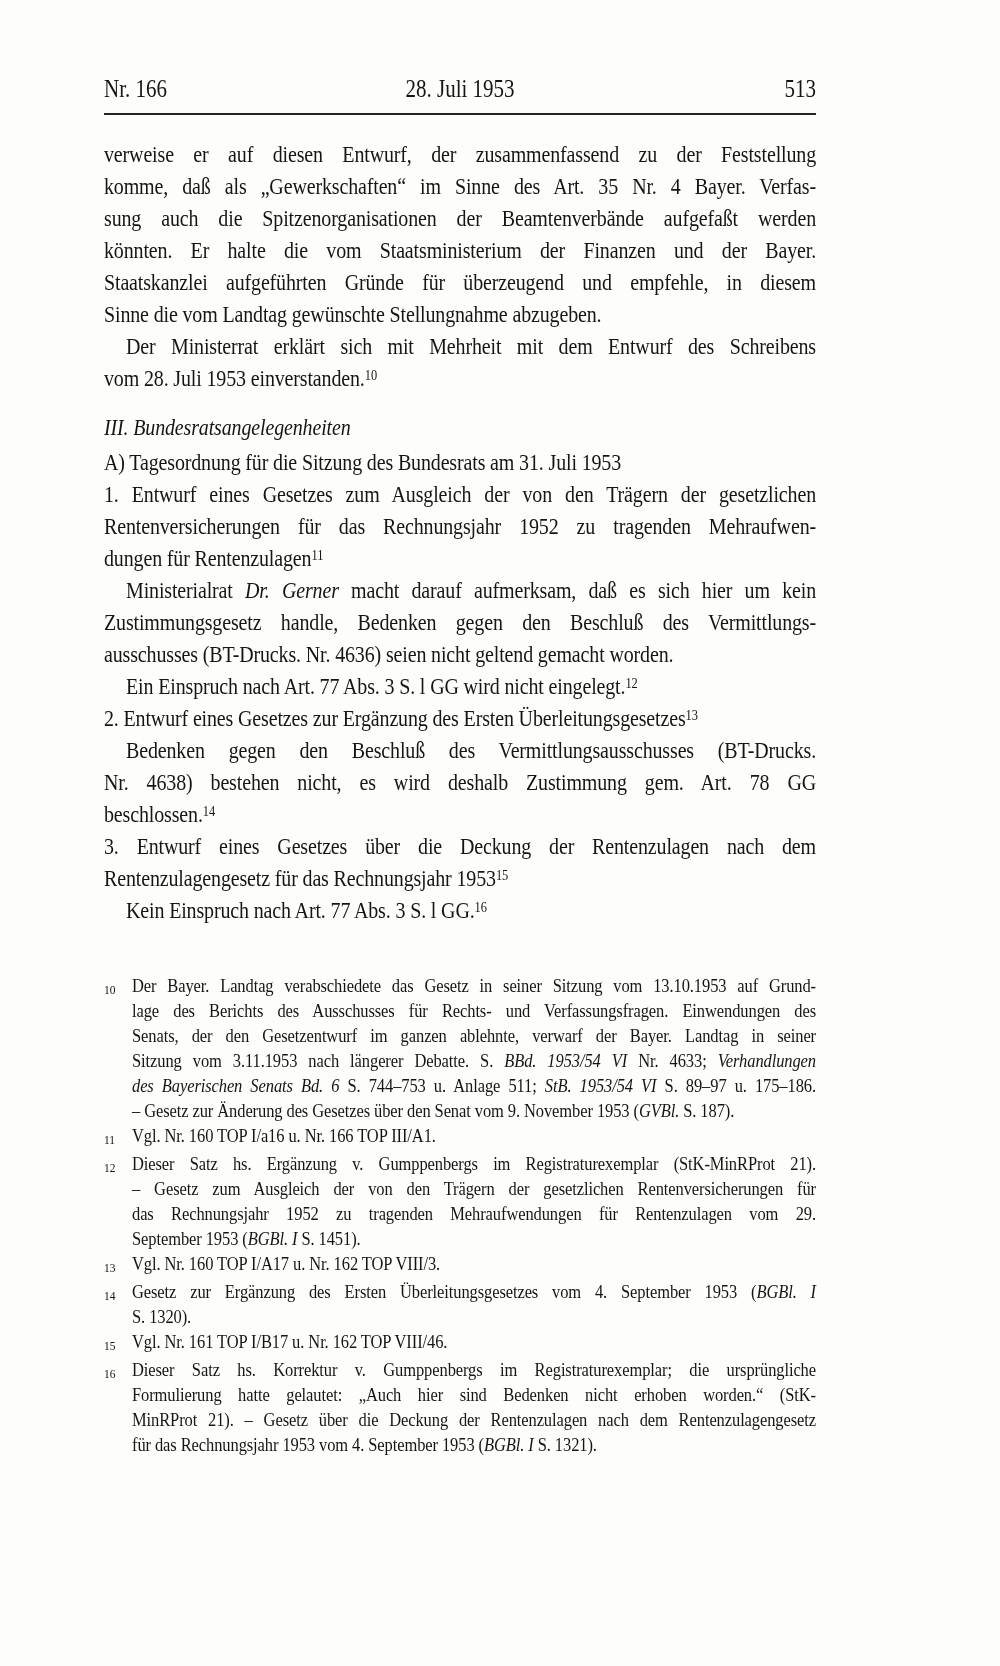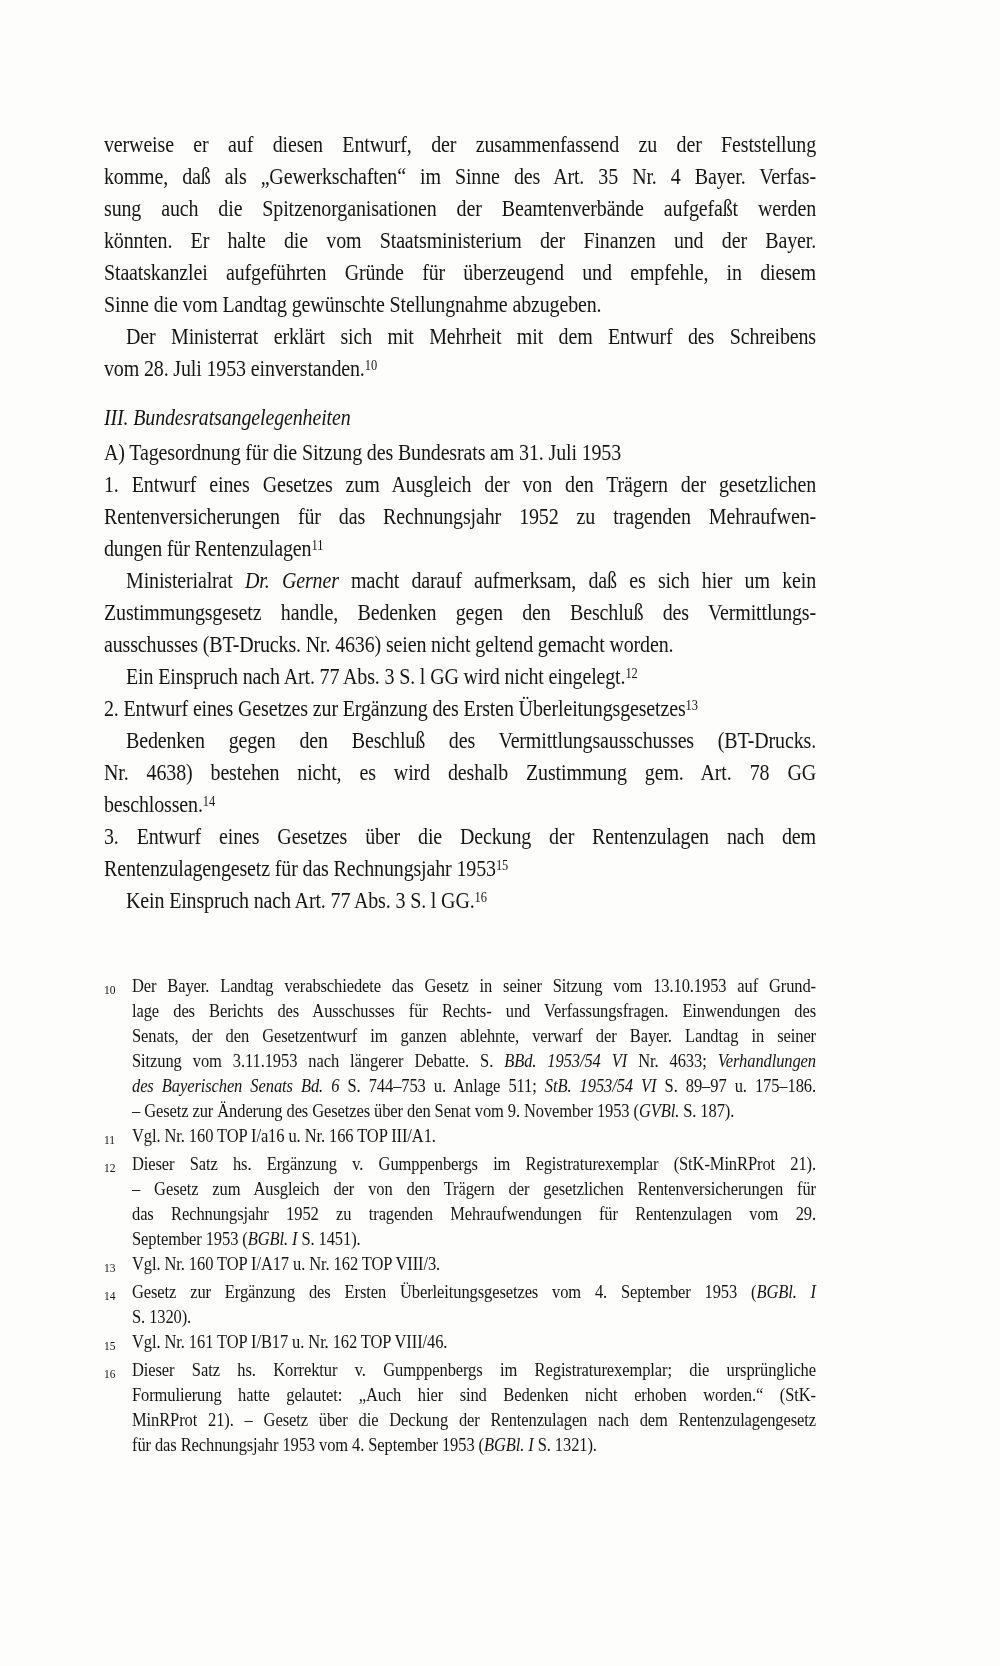--- a/index.html
+++ b/index.html
@@ -5,21 +5,21 @@
   html,body{margin:0;padding:0;background:#e9e9e9;}
   .page{position:relative;width:1000px;height:1666px;background:#fdfdfc;
         font-family:"Liberation Serif","DejaVu Serif",serif;color:#161514;overflow:hidden;}
   .header{position:absolute;left:104px;top:79px;width:712px;}
   .header-row{display:flex;justify-content:space-between;align-items:baseline;
               font-size:21px;transform:scaleY(1.15);transform-origin:center bottom;}
   .header-row .hc{flex:1;text-align:center;}
   .header-row .hl,.header-row .hr{flex:0 0 130px;}
   .header-row .hr{text-align:right;}
   .header-rule{border-bottom:2px solid #262524;margin-top:9px;}
-  .body-text{position:absolute;left:104px;top:128px;width:712px;
+  .body-text{position:absolute;left:104px;top:138px;width:712px;
              font-size:20px;line-height:32px;letter-spacing:-0.15px;}
   .line{width:100%;box-sizing:border-box;text-align:justify;text-align-last:justify;
         transform:scaleY(1.18);transform-origin:center center;}
   .line.last{text-align-last:left;}
   .line.indent{padding-left:22px;}
   .line.heading{font-style:italic;}
   .it{font-style:italic;}
   .sup{font-size:62%;position:relative;top:-0.42em;line-height:0;letter-spacing:0;}
   .footnotes{position:absolute;left:104px;top:973px;width:712px;
              font-size:16.5px;line-height:25px;letter-spacing:-0.1px;}
@@ -28,20 +28,28 @@
           transform:scaleY(1.1);transform-origin:left top;}
   .fn-text{flex:1;min-width:0;}
   .fn-line{width:100%;box-sizing:border-box;text-align:justify;text-align-last:justify;
            transform:scaleY(1.15);transform-origin:center center;}
   .fn-line.last{text-align-last:left;}
 </style>
 </head>
 <body>
 
 <div class="page">
+  <div class="header">
+    <div class="header-row">
+      <span class="hl">Nr. 166</span>
+      <span class="hc">28. Juli 1953</span>
+      <span class="hr">513</span>
+    </div>
+    <div class="header-rule"></div>
+  </div>
 
   <div class="body-text">
       <div class="line" style=""><span>verweise er auf diesen Entwurf, der zusammenfassend zu der Feststellung</span></div>
       <div class="line" style=""><span>komme, daß als „Gewerkschaften“ im Sinne des Art. 35 Nr. 4 Bayer. Verfas-</span></div>
       <div class="line" style=""><span>sung auch die Spitzenorganisationen der Beamtenverbände aufgefaßt werden</span></div>
       <div class="line" style=""><span>könnten. Er halte die vom Staatsministerium der Finanzen und der Bayer.</span></div>
       <div class="line" style=""><span>Staatskanzlei aufgeführten Gründe für überzeugend und empfehle, in diesem</span></div>
       <div class="line last" style=""><span>Sinne die vom Landtag gewünschte Stellungnahme abzugeben.</span></div>
       <div class="line indent" style=""><span>Der Ministerrat erklärt sich mit Mehrheit mit dem Entwurf des Schreibens</span></div>
       <div class="line last" style=""><span>vom 28. Juli 1953 einverstanden.</span><span class="sup">10</span></div>

